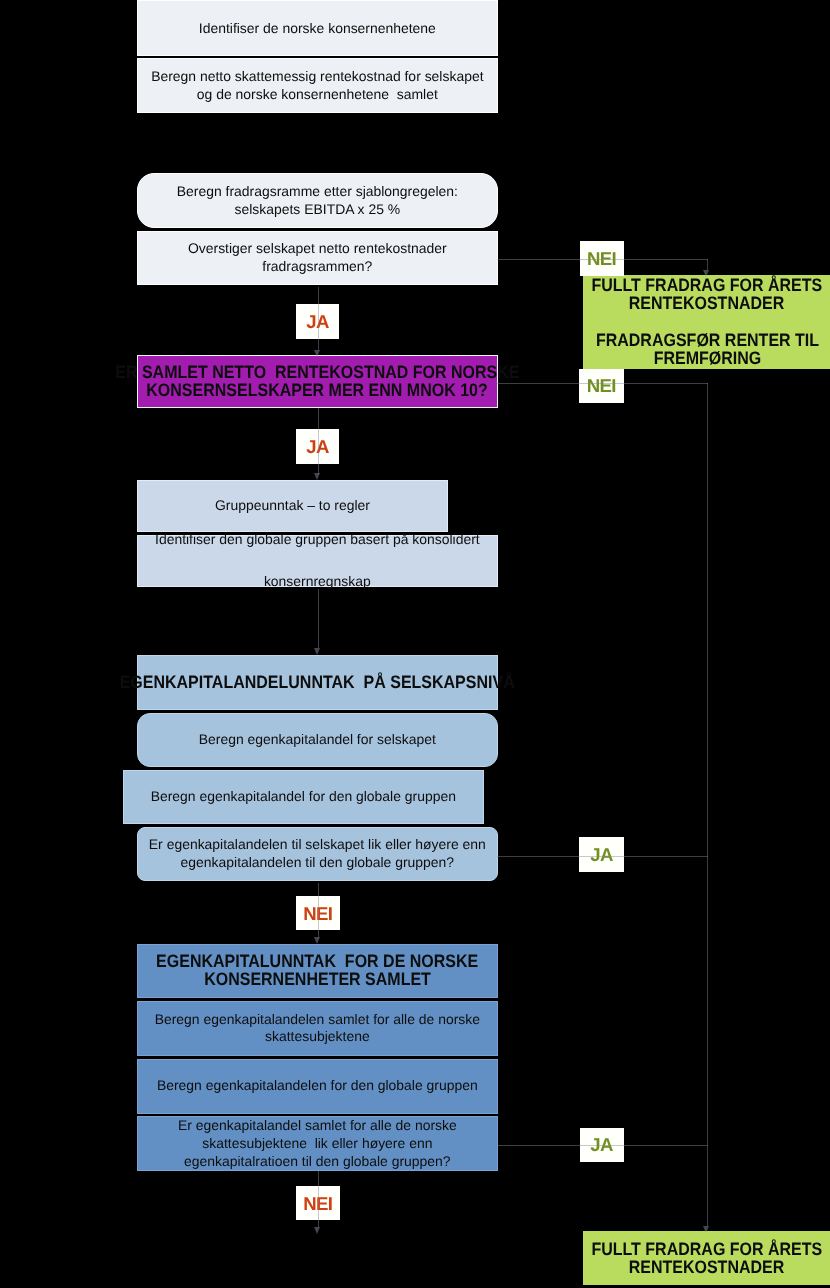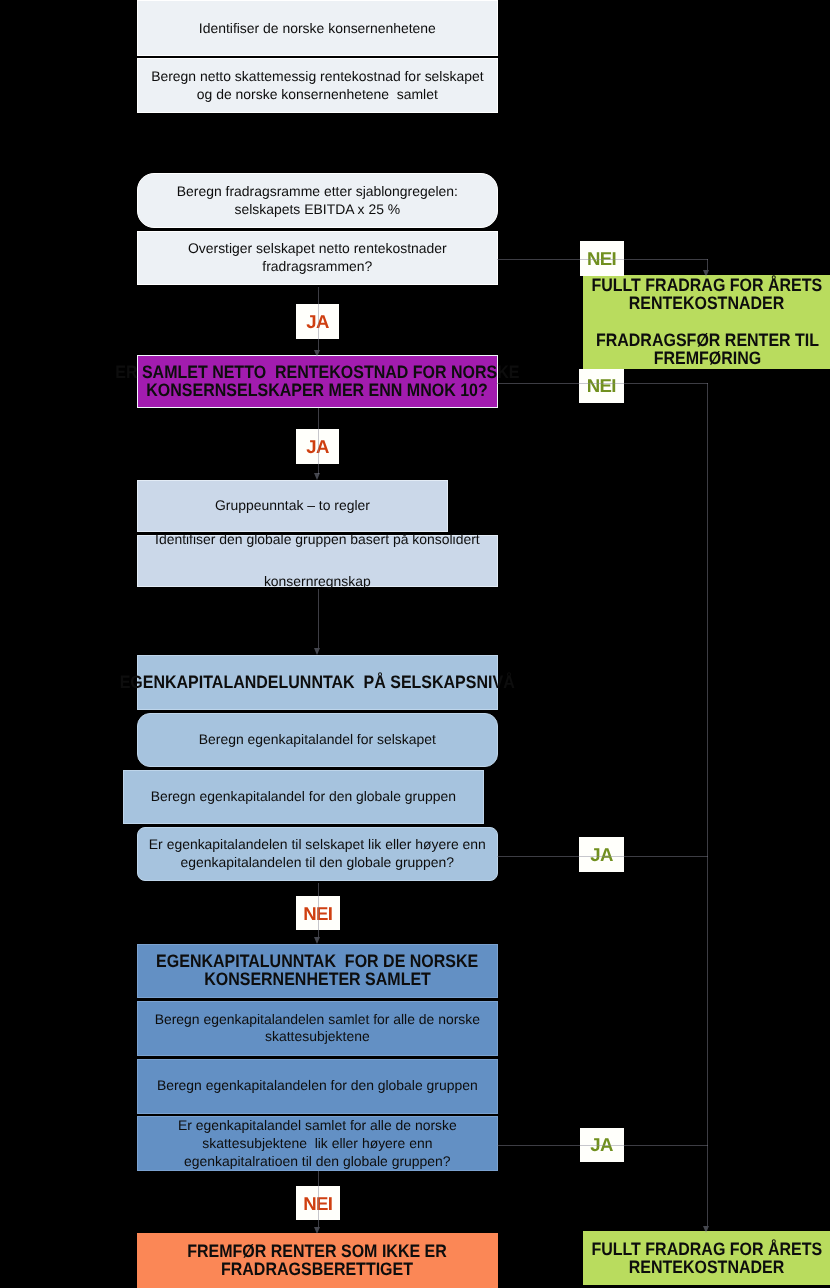--- a/index.html
+++ b/index.html
@@ -96,24 +96,20 @@
   </div>
   <div class="node fill-strong" style="left:137px;top:1000.9px;width:360.7px;height:55.000000000000114px;">
     <span class="ln">Beregn egenkapitalandelen samlet for alle de norske</span>
     <span class="ln">skattesubjektene</span>
   </div>
   <div class="node fill-strong" style="left:137px;top:1116.3px;width:360.7px;height:54.700000000000045px;">
     <span class="ln">Er egenkapitalandel samlet for alle de norske</span>
     <span class="ln">skattesubjektene  lik eller høyere enn</span>
     <span class="ln">egenkapitalratioen til den globale gruppen?</span>
   </div>
-  <div class="node fill-orange b" style="left:137px;top:1232.6px;width:360.7px;height:56px;">
-    <span class="ln">FREMFØR RENTER SOM IKKE ER</span>
-    <span class="ln">FRADRAGSBERETTIGET</span>
-  </div>
   <div class="node fill-green b" style="left:582.5px;top:275.0px;width:249px;height:93.8px;line-height:18.3px;">
     <span class="ln">FULLT FRADRAG FOR ÅRETS</span>
     <span class="ln">RENTEKOSTNADER</span>
     <span class="ln spacer">&nbsp;</span>
     <span class="ln">FRADRAGSFØR RENTER TIL</span>
     <span class="ln">FREMFØRING</span>
   </div>
   <div class="node fill-green b" style="left:582.5px;top:1231.4px;width:249px;height:53.8px;line-height:18.3px;">
     <span class="ln">FULLT FRADRAG FOR ÅRETS</span>
     <span class="ln">RENTEKOSTNADER</span>

